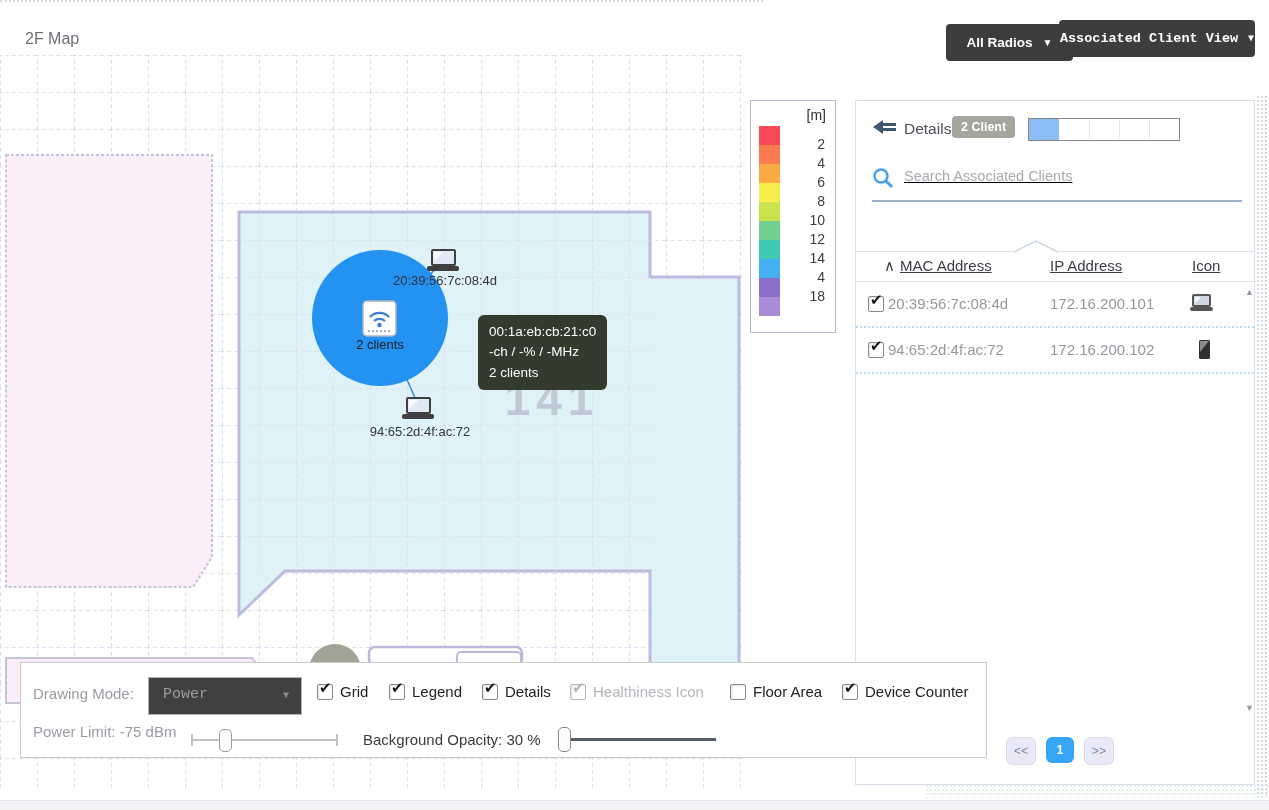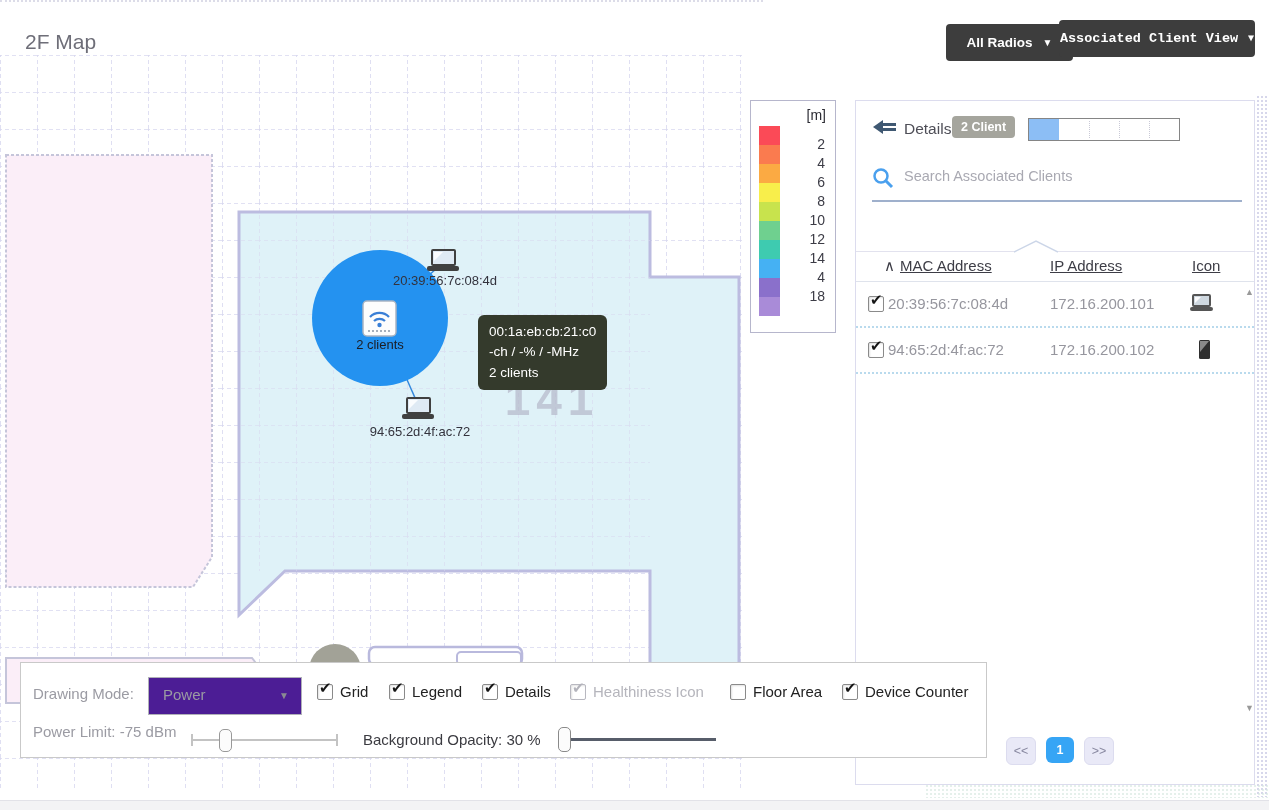--- a/index.html
+++ b/index.html
@@ -1,21 +1,21 @@
 <!DOCTYPE html>
 <html><head>
 <meta charset="utf-8">
 <style>
   html,body{margin:0;padding:0;background:#fff;}
   #app{position:relative;width:1269px;height:810px;overflow:hidden;
        font-family:"Liberation Sans",sans-serif;background:#fff;}
   .abs{position:absolute;}
 
   
-  #page-title{left:25px;top:30px;font-size:21px;color:#6e6e78;}
+  #page-title{left:25px;top:30px;font-size:16px;color:#6e6e78;}
   .top-btn{height:37px;border-radius:4px;color:#fff;font-size:13.5px;
            display:flex;align-items:center;justify-content:center;gap:10px;cursor:pointer;}
   .top-btn .caret{font-size:10px;}
   #btn-client-def{left:744px;top:20px;width:137px;}
   #btn-all-radios{left:906px;top:24px;width:127px;font-weight:600;margin-left:40px;}
   #btn-assoc-view{left:1059px;top:20px;width:196px;font-weight:600;font-family:Liberation Mono, monospace;}
 
   
   #map-wrap{left:0;top:55px;width:742px;height:735px;}
   #map-top-border{left:0;top:0;width:763px;height:0;border-top:2px dotted #dcdce8;}
@@ -37,21 +37,21 @@
   #panel-title{position:absolute;left:48px;top:19px;font-size:15.5px;color:#4e4e57;}
   #count-badge{position:absolute;left:96px;top:15px;height:22px;line-height:22px;
                padding:0 9px;background:#a5a59d;border-radius:4px;color:#fff;
                font-size:12.5px;font-weight:bold;}
   #progress{position:absolute;left:172px;top:17px;width:150px;height:21px;
             border:1px solid #858585;background:#fff;}
   #progress .fill{position:absolute;left:0;top:0;width:30px;height:100%;}
   #progress .sep{position:absolute;top:2px;bottom:2px;width:0;border-left:1px dotted #c9c9d6;}
   #search-icon{position:absolute;left:16px;top:66px;}
   #search-input{position:absolute;left:46px;top:66px;width:300px;border:none;outline:none;
-                font-size:14.5px;color:#b91c1c;font-family:"Liberation Sans",sans-serif;}
+                font-size:14.5px;color:#000000;font-family:"Liberation Sans",sans-serif;text-decoration:underline;}
   #search-input::placeholder{color:#a9a9b2;}
   #search-underline{position:absolute;left:16px;top:99px;width:370px;height:2px;background:#9fb0cc;}
   #table-notch{position:absolute;left:158px;top:139px;z-index:2;}
   #client-table{position:absolute;left:0;top:150px;width:398px;}
   #table-head{position:relative;height:29px;border-top:1px solid #e2e2ee;border-bottom:1px solid #dfe3ec;}
   #table-head span{position:absolute;top:5px;font-size:15px;color:#3d3d46;text-decoration:underline;}
   #sort-icon{position:absolute;left:28px;top:8px;font-size:11px;color:#666;text-decoration:none !important;}
   .c-mac{left:44px;} .c-ip{left:194px;} .c-icon{left:336px;}
   .t-row{position:relative;height:44px;border-bottom:2px dotted #b9daed;cursor:pointer;}
   .t-row .val{position:absolute;top:13px;font-size:15px;color:#96969e;}
@@ -65,21 +65,21 @@
       position:relative;display:inline-block;box-shadow:inset 1px 1px 2px rgba(0,0,0,.12);}
   .cb .mark{position:absolute;left:1px;top:-6px;font-size:15px;color:#151515;}
   .cb.disabled{border-color:#b8b8c0;}
   .cb.disabled .mark{color:#b3b3bb;}
 
   
   #toolbar{left:20px;top:662px;width:965px;height:94px;background:#fff;
            border:1px solid #c9c9c9;z-index:5;}
   #dm-label{position:absolute;left:12px;top:22px;font-size:15px;color:#9b9ba3;}
   #dm-select{position:absolute;left:127px;top:14px;width:152px;height:36px;border:1px solid #b0b0b8;
-             background:#4c1d95;cursor:pointer;}
+             background:#404040;cursor:pointer;font-family:Liberation Mono, monospace;}
   #dm-select .val{position:absolute;left:14px;top:8px;font-size:15px;color:#9b9ba3;}
   #dm-select .caret{position:absolute;right:12px;top:12px;font-size:10px;color:#8a8a92;}
   .tb-check{position:absolute;top:20px;display:flex;align-items:center;gap:7px;font-size:15px;color:#222;cursor:pointer;}
   .tb-check.disabled{color:#b5b5bc;cursor:default;}
   #pl-label{position:absolute;left:12px;top:60px;font-size:15px;color:#9b9ba3;}
   #slider-power{position:absolute;left:170px;top:66px;width:147px;height:22px;}
   #slider-power .track{position:absolute;left:0;right:0;top:10px;height:2px;background:#c3c3c3;}
   #slider-power .tick{position:absolute;top:5px;width:2px;height:12px;background:#c3c3c3;}
   #slider-power .handle{position:absolute;left:28px;top:0;width:11px;height:21px;background:#fcfcfc;
                         border:1px solid #999;border-radius:5px;cursor:pointer;}

